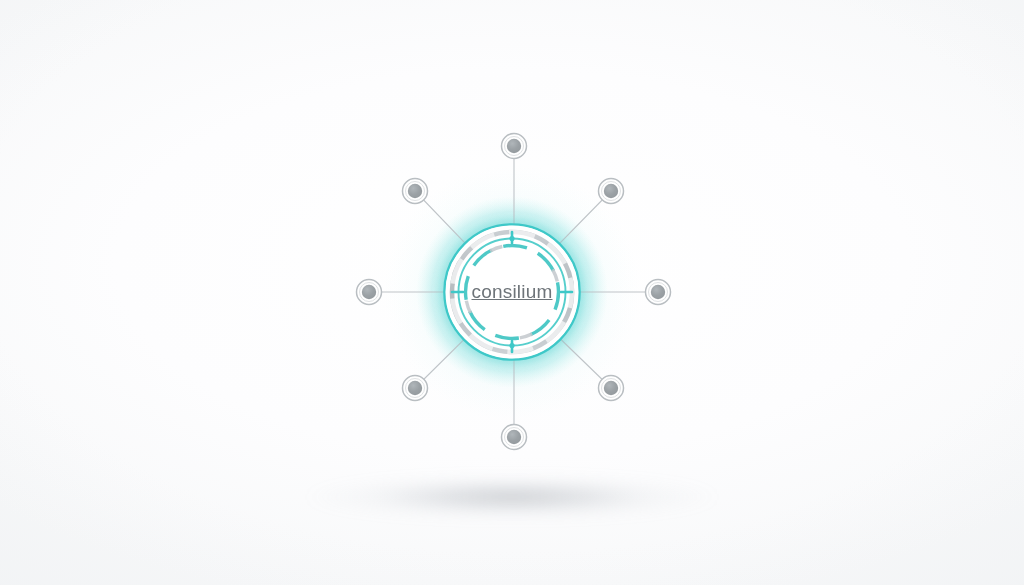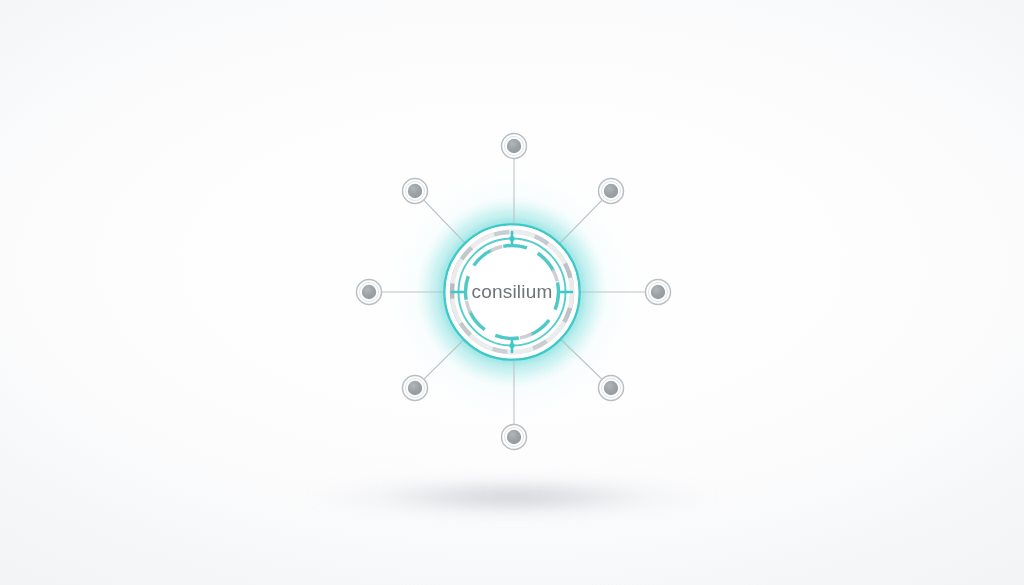--- a/index.html
+++ b/index.html
@@ -63,20 +63,21 @@
     left: 512px;
     top: 292px;
     transform: translate(-50%, -50%);
     font-family: "Liberation Sans", sans-serif;
     font-size: 19px;
     font-weight: 400;
     letter-spacing: 0.2px;
     color: #6e7479;
     white-space: nowrap;
     user-select: none;
+    text-decoration: underline;
   }
 </style>
 </head>
 <body>
 
 <div id="stage">
 
   <div class="vignette"></div>
 
   <svg class="network" viewBox="0 0 1024 585">

